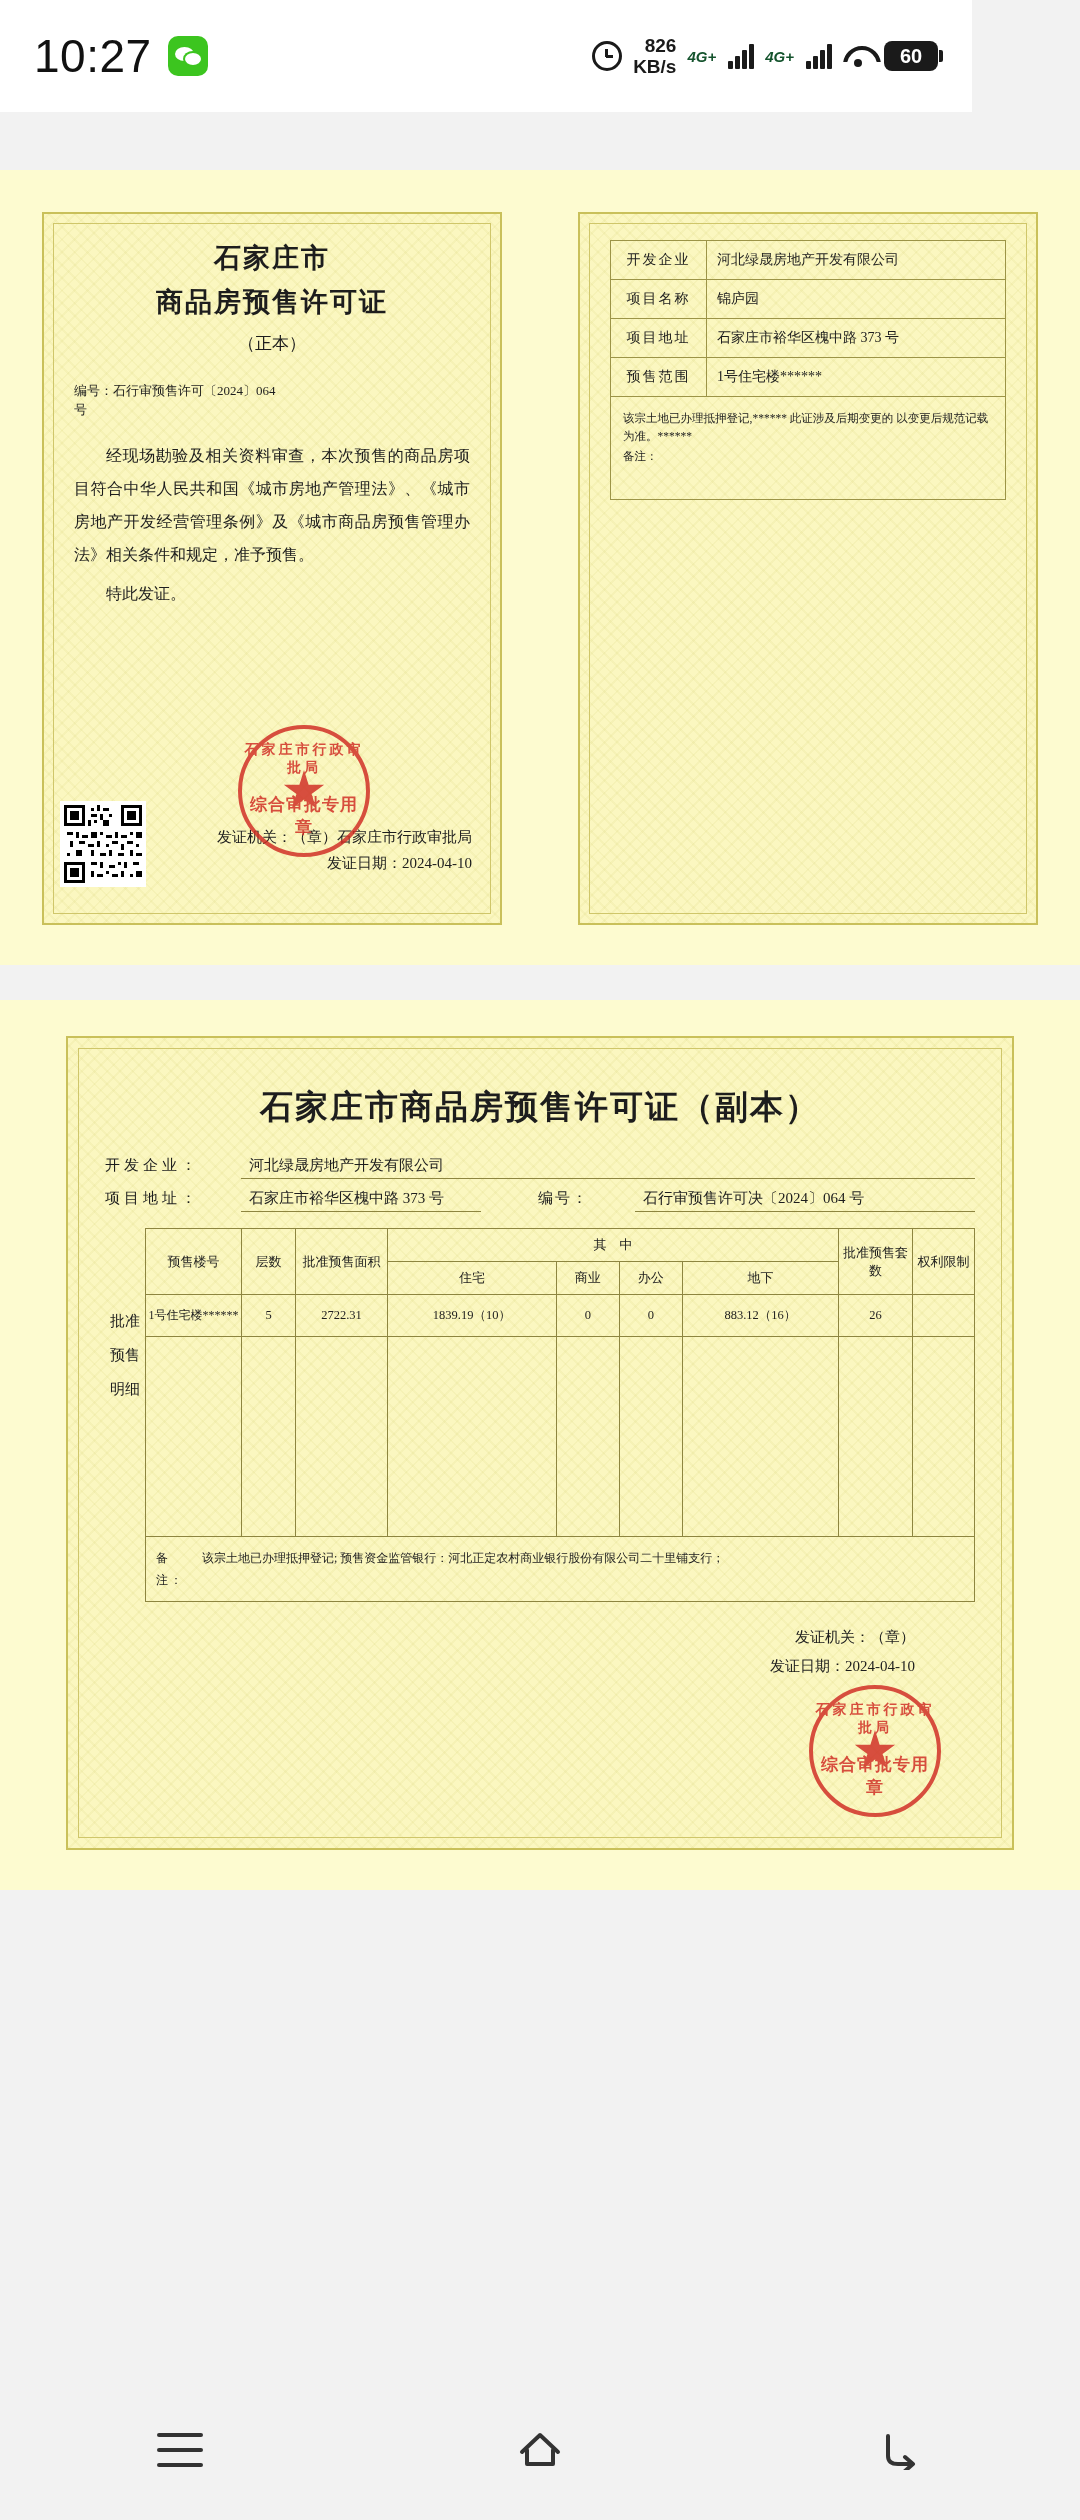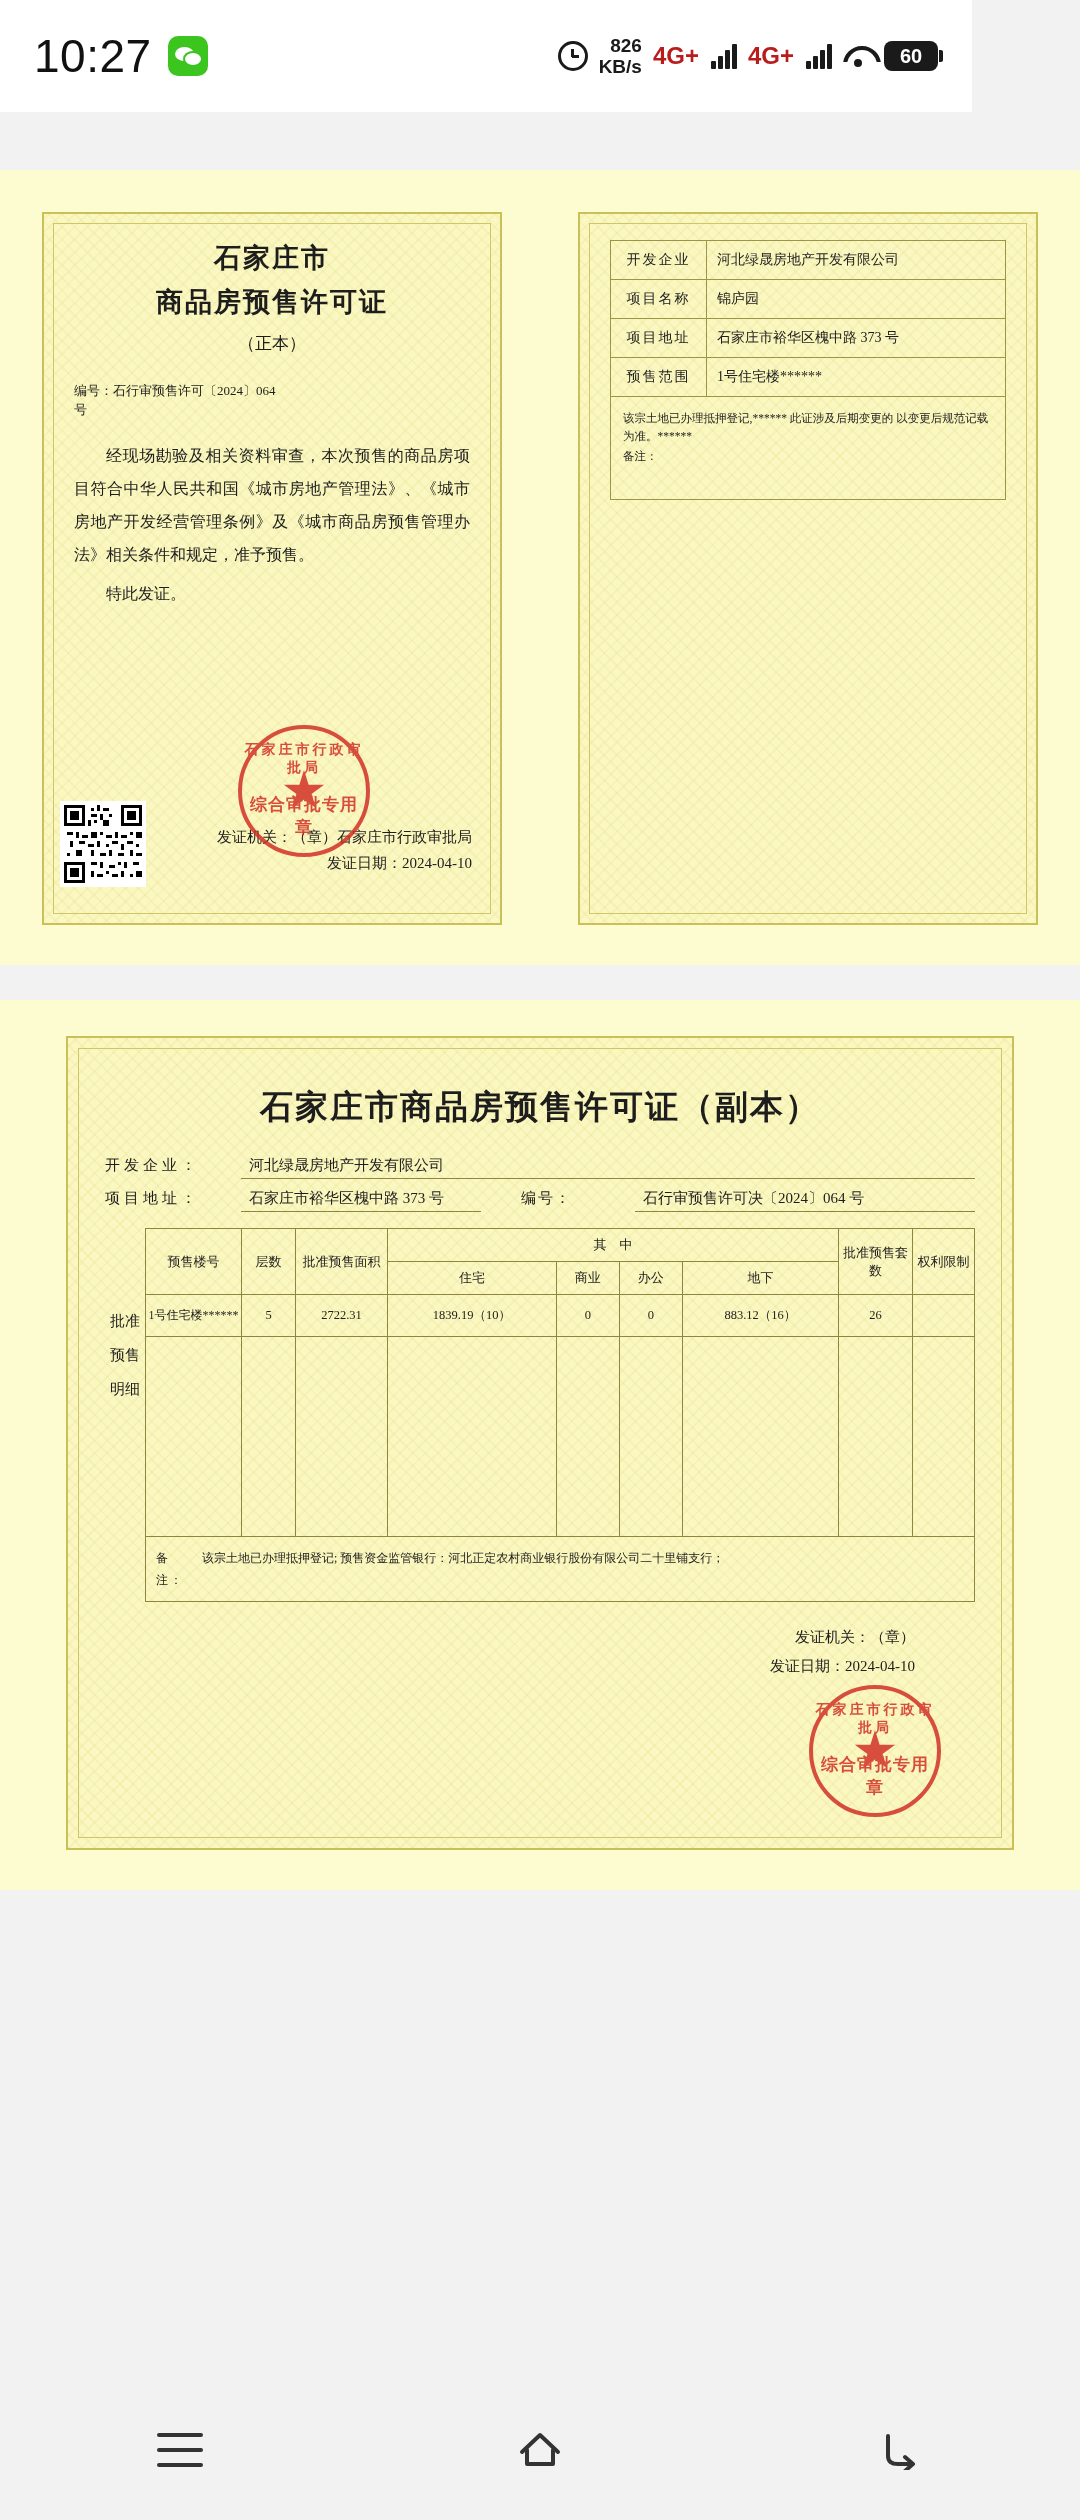--- a/index.html
+++ b/index.html
@@ -44,21 +44,21 @@
   }
   .alarm::before { width: 3px; height: 8px; left: 10px; top: 5px; }
   .alarm::after { width: 7px; height: 3px; left: 11px; top: 11px; }
   .netspeed { font-size: 19px; line-height: 21px; color: #1a1a1a; text-align: right; font-weight: 600; }
   .sigbars { display: flex; align-items: flex-end; gap: 2px; height: 26px; }
   .sigbars i { width: 5px; background: #1a1a1a; display: block; border-radius: 1px; }
   .sigbars i:nth-child(1) { height: 8px; }
   .sigbars i:nth-child(2) { height: 13px; }
   .sigbars i:nth-child(3) { height: 19px; }
   .sigbars i:nth-child(4) { height: 25px; }
-  .gtag { font-size: 24px; font-weight: 700; color: #b91c1c; margin-right: 1px; }
+  .gtag { font-size: 15px; font-weight: 700; color: #14532d; margin-right: 1px; font-style: italic; }
   .wifi { width: 30px; height: 24px; position: relative; }
   .wifi::before {
     content: ""; position: absolute; left: 0; top: 2px;
     width: 30px; height: 30px;
     border: 4px solid #1a1a1a; border-radius: 50%;
     clip-path: polygon(0 0, 100% 0, 100% 42%, 0 42%);
   }
   .wifi::after {
     content: ""; position: absolute; left: 11px; top: 15px;
     width: 8px; height: 8px; background: #1a1a1a; border-radius: 50%;
@@ -168,21 +168,21 @@
   }
   .paper2-inner { width: 100%; height: 100%; border: 1px solid #cfc66a; padding: 22px 26px; position: relative; }
   .p2-title {
     text-align: center; font-family: "Liberation Serif", serif; font-weight: 700;
     font-size: 33px; letter-spacing: 2px; color: #1d1d1d; margin-top: 14px;
   }
   .p2-rows { margin-top: 26px; font-family: "Liberation Serif", serif; font-size: 15px; color: #1d1d1d; }
   .p2-row { display: flex; align-items: baseline; margin-bottom: 10px; gap: 40px; }
   .p2-row .lb { width: 96px; letter-spacing: 4px; }
   .p2-row .vl { flex: 1; border-bottom: 1px solid #8d8540; padding-left: 8px; padding-bottom: 3px; }
-  .p2-row .lb2 { width: 74px; letter-spacing: 2px; text-align: left; padding-right: 6px;}
+  .p2-row .lb2 { width: 74px; letter-spacing: 2px; text-align: right; padding-right: 6px;}
   .p2-row .vl2 { width: 340px; border-bottom: 1px solid #8d8540; padding-left: 8px; padding-bottom: 3px; }
 
   .p2-wrap { display: flex; margin-top: 16px; }
   .p2-side {
     width: 40px; display: flex; flex-direction: column; align-items: center;
     justify-content: center; font-family: "Liberation Serif", serif; font-size: 15px;
     color: #1d1d1d; line-height: 34px; padding-bottom: 120px; text-align: center;
   }
   .p2-main { flex: 1; }
   .tbl { width: 100%; border-collapse: collapse; font-family: "Liberation Serif", serif; }

